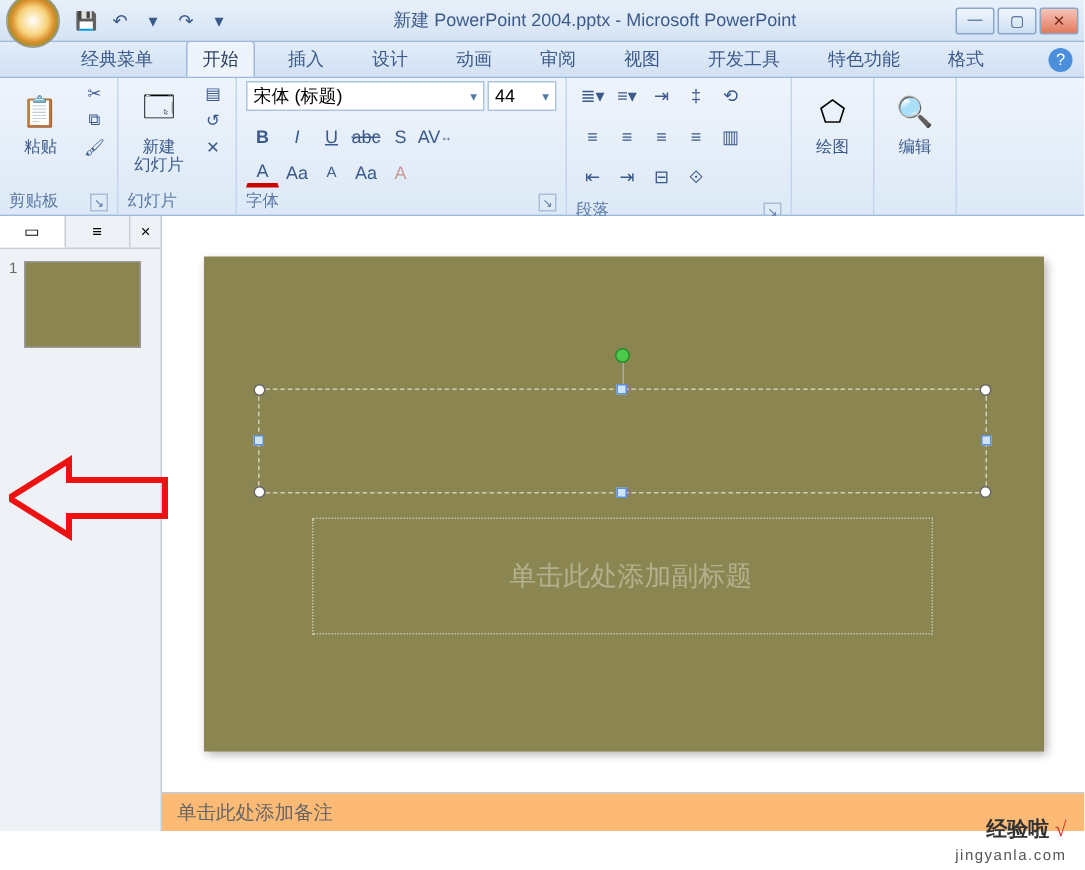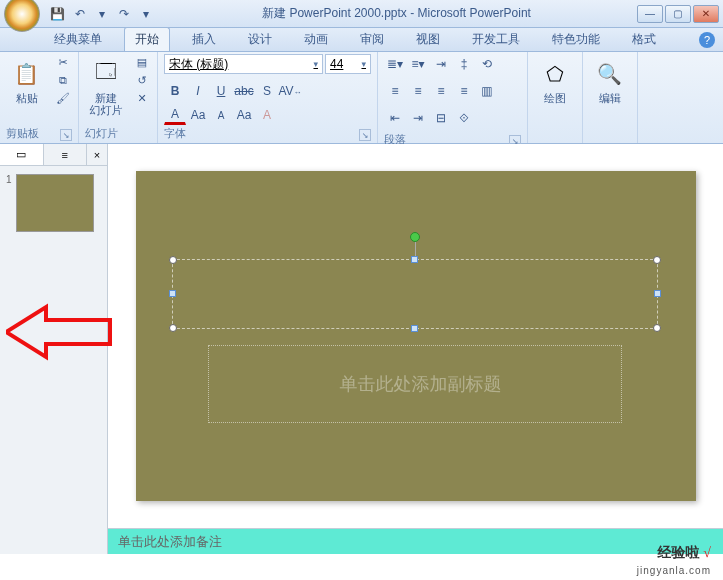--- a/index.html
+++ b/index.html
@@ -28,21 +28,21 @@
   .group-label { font-size: 11px; color: #5a7aa6; padding: 1px 0 2px; position: relative; }
   .dlg-launch { position: absolute; right: 0; bottom: 2px; width: 12px; height: 12px; border: 1px solid #a8bdd9; font-size: 8px; color: #5a7aa6; display: flex; align-items: center; justify-content: center; }
 
   .big-btn { display: flex; flex-direction: column; align-items: center; width: 42px; padding-top: 4px; }
   .big-icon { width: 32px; height: 32px; display: flex; align-items: center; justify-content: center; font-size: 20px; }
   .big-lbl { font-size: 11px; color: #3b5a8a; text-align: center; line-height: 12px; margin-top: 2px; }
   .mini-col { display: flex; flex-direction: column; gap: 2px; margin-left: 2px; }
   .mini-btn { width: 18px; height: 16px; font-size: 11px; display: flex; align-items: center; justify-content: center; color: #3b5a8a; }
 
   .font-group .row1 { display: flex; gap: 2px; margin-bottom: 3px; }
-  .combo { height: 20px; border: 1px solid #aec3df; background: #fff; display: flex; align-items: center; padding: 0 4px; font-size: 12px; text-decoration: underline; }
+  .combo { height: 20px; border: 1px solid #aec3df; background: #fff; display: flex; align-items: center; padding: 0 4px; font-size: 12px; }
   .combo .dd { margin-left: auto; font-size: 9px; color: #5a7aa6; }
   .btn-row { display: flex; gap: 1px; }
   .rb { width: 22px; height: 20px; border: 1px solid transparent; display: flex; align-items: center; justify-content: center; font-size: 12px; color: #3b5a8a; }
   .rb .sub { font-size: 8px; }
 
   .para-group .prow { display: flex; gap: 1px; margin-bottom: 3px; }
 
   
   .workspace { display: flex; height: 410px; background: #fff; }
   .slidepanel { width: 108px; background: #eef2f6; border-right: 1px solid #c3cdd8; }
@@ -61,21 +61,21 @@
   
   .ph-title { position: absolute; left: 36px; top: 88px; width: 486px; height: 70px; border: 1px dashed rgba(255,255,255,.6); }
   .handle { position: absolute; width: 8px; height: 8px; background: #fff; border: 1px solid #666; border-radius: 50%; }
   .handle.sq { border-radius: 0; background: #cde3f8; border-color: #5a8fd6; width: 7px; height: 7px; }
   .rot { position: absolute; width: 10px; height: 10px; background: #4ac94a; border: 1px solid #2a8a2a; border-radius: 50%; left: 50%; top: -28px; margin-left: -5px; }
   .rot-line { position: absolute; width: 1px; height: 20px; background: #aaa; left: 50%; top: -20px; }
 
   .ph-sub { position: absolute; left: 72px; top: 174px; width: 414px; height: 78px; border: 1px dotted rgba(255,255,255,.5); display: flex; align-items: center; justify-content: center; }
   .ph-sub-text { font-size: 18px; color: rgba(255,255,255,.35); margin-left: 12px; }
 
-  .notes { height: 26px; border-top: 1px solid #c3cdd8; padding: 4px 10px; font-size: 13px; color: #666; background: #5eead4; }
+  .notes { height: 26px; border-top: 1px solid #c3cdd8; padding: 4px 10px; font-size: 13px; color: #666; background: #fdba74; }
 
   
   .vscroll { position: absolute; right: 0; top: 0; width: 10px; height: 100%; }
 
   
   .red-arrow { position: absolute; left: 6px; top: 302px; pointer-events: none; }
 
   
   .watermark { position: absolute; right: 12px; bottom: 18px; font-size: 14px; font-weight: bold; color: #333; }
   .watermark .red { color: #d62828; font-family: "SimSun"; }
@@ -86,21 +86,21 @@
 
 <div class="titlebar">
   <div class="office-btn"></div>
   <div class="qat">
     <div class="qat-btn">💾</div>
     <div class="qat-btn">↶</div>
     <div class="qat-btn">▾</div>
     <div class="qat-btn">↷</div>
     <div class="qat-btn">▾</div>
   </div>
-  <div class="title-text">新建 PowerPoint 2000.pptx - Microsoft PowerPoint</div>
+  <div class="title-text">新建 PowerPoint 2004.pptx - Microsoft PowerPoint</div>
   <div class="win-controls">
     <div class="win-btn">—</div>
     <div class="win-btn">▢</div>
     <div class="win-btn win-close">✕</div>
   </div>
 </div>
 
 <div class="tabstrip">
   <div class="tab">经典菜单</div>
   <div class="tab active">开始</div>

